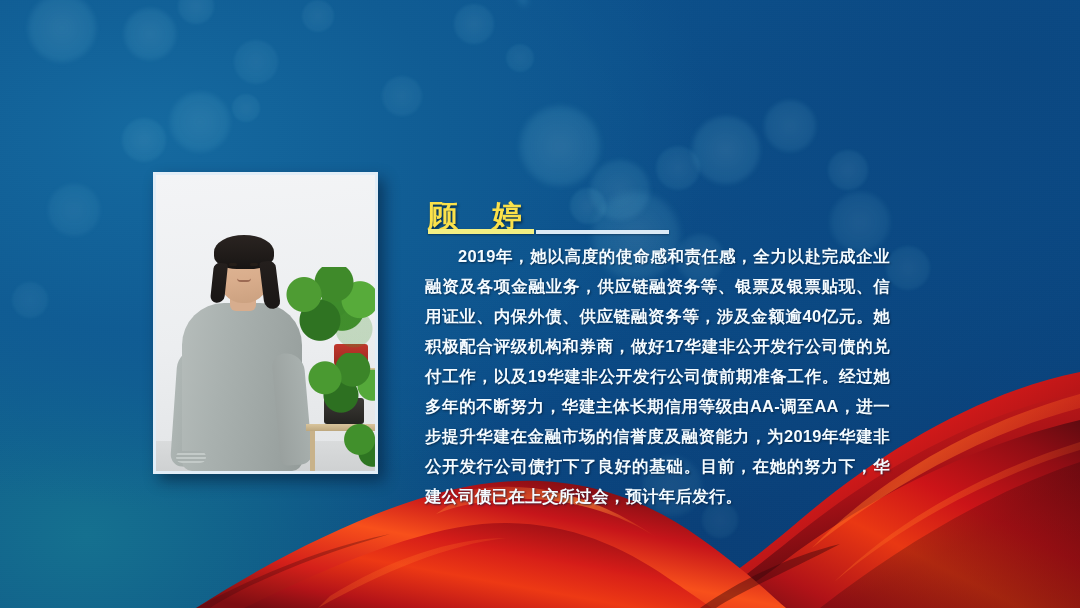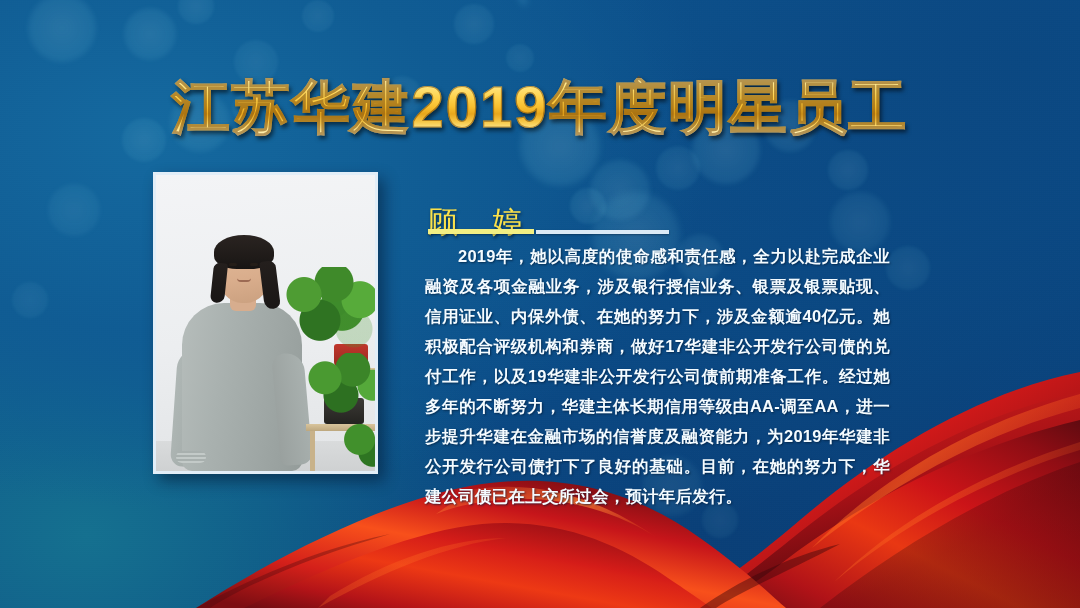--- a/index.html
+++ b/index.html
@@ -218,22 +218,22 @@
   .ph-bush-c{
     position:absolute;left:186px;bottom:4px;width:44px;height:46px;
     background:
       radial-gradient(circle at 40% 40%, #41902c 0 15px, rgba(0,0,0,0) 16px),
       radial-gradient(circle at 70% 68%, #2e7522 0 14px, rgba(0,0,0,0) 15px);
   }
 
   
   .name{
     position:absolute;
-    left:428px;top:202px;
-    font-size:30px;font-weight:normal;
+    left:428px;top:196px;
+    font-size:30px;font-weight:bold;
     color:#fbe14a;
     letter-spacing:2px;
     text-shadow:1px 2px 3px rgba(0,20,40,.7);
     white-space:pre;
   }
   .rule-yellow{
     position:absolute;left:428px;top:229px;
     width:106px;height:5px;
     background:#f2ef83;
     box-shadow:0 1px 2px rgba(0,20,40,.45);
@@ -353,21 +353,20 @@
     <path d="M470,490 C540,478 604,500 660,540 C620,512 560,494 498,500 C470,503 450,508 436,514 Z" fill="url(#hl1)" opacity=".85"></path>
     <path d="M1080,408 C980,434 884,490 812,548 C880,478 972,424 1080,394 Z" fill="url(#hl2)"></path>
     <path d="M1080,450 C986,478 898,528 834,582 C896,522 978,474 1080,442 Z" fill="url(#hl2)" opacity=".7"></path>
     <path d="M318,608 C382,572 450,544 506,538 C452,538 388,560 330,596 Z" fill="url(#hl2)" opacity=".6"></path>
 
     <path d="M1080,608 L820,608 C900,546 990,492 1080,462 Z" fill="url(#shd)" opacity=".55"></path>
     <path d="M700,608 C740,580 790,556 840,544 C790,570 740,592 716,608 Z" fill="#3a060c" opacity=".45"></path>
     <path d="M196,608 C262,572 330,546 390,534 C320,554 250,582 210,608 Z" fill="#4a080e" opacity=".35"></path>
   </svg>
 
-  <div class="title">江苏华建2019年度明星员工</div>
 
   <div class="photo-frame">
     <div class="photo-inner">
       <div class="ph-wall"></div>
       <div class="ph-floor"></div>
 
       <div class="ph-arm-l"></div>
       <div class="ph-body"></div>
       <div class="ph-arm-r"></div>
       <div class="ph-cuff"></div>
@@ -390,16 +389,16 @@
       <div class="ph-bush-b"></div>
       <div class="ph-bush-c"></div>
     </div>
   </div>
 
   <div class="name">顾　婷</div>
   <div class="rule-yellow"></div>
   <div class="rule-white"></div>
 
   <div class="body-text" id="body-text">
-      <p>2019年，她以高度的使命感和责任感，全力以赴完成企业融资及各项金融业务，涉及银行授信业务、银票及银票贴现、信用证业、内保外债、在她的努力下，涉及金额逾40亿元。她积极配合评级机构和券商，做好17华建非公开发行公司债的兑付工作，以及19华建非公开发行公司债前期准备工作。经过她多年的不断努力，华建主体长期信用等级由AA-调至AA，进一步提升华建在金融市场的信誉度及融资能力，为2019年华建非公开发行公司债打下了良好的基础。目前，在她的努力下，华建公司债已在上交所过会，预计年后发行。</p>
+      <p>2019年，她以高度的使命感和责任感，全力以赴完成企业融资及各项金融业务，供应链融资务等、银票及银票贴现、信用证业、内保外债、供应链融资务等，涉及金额逾40亿元。她积极配合评级机构和券商，做好17华建非公开发行公司债的兑付工作，以及19华建非公开发行公司债前期准备工作。经过她多年的不断努力，华建主体长期信用等级由AA-调至AA，进一步提升华建在金融市场的信誉度及融资能力，为2019年华建非公开发行公司债打下了良好的基础。目前，在她的努力下，华建公司债已在上交所过会，预计年后发行。</p>
     </div>
 
 </div>
 
 </body></html>

